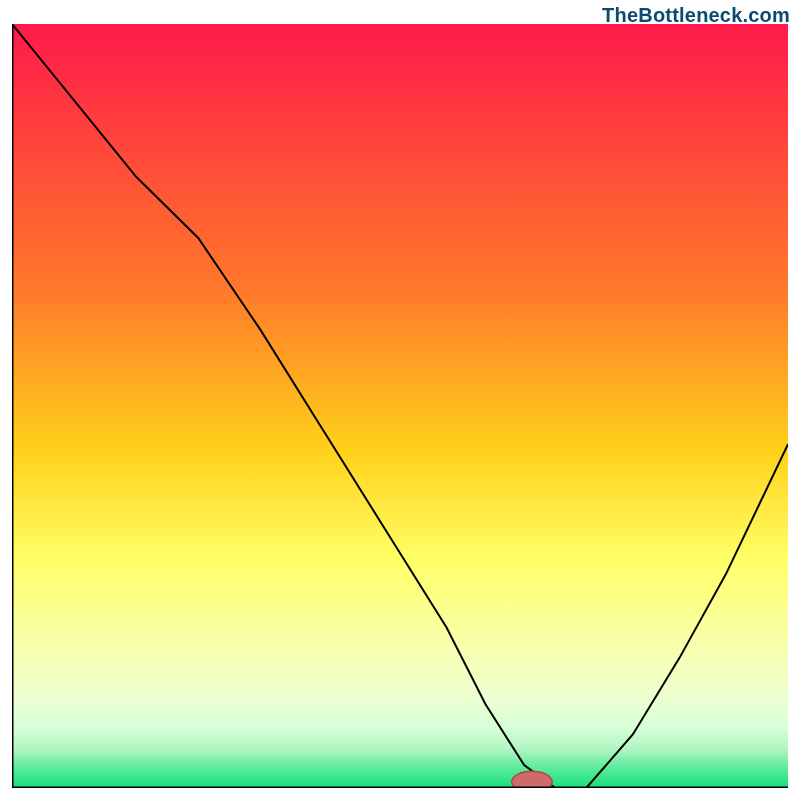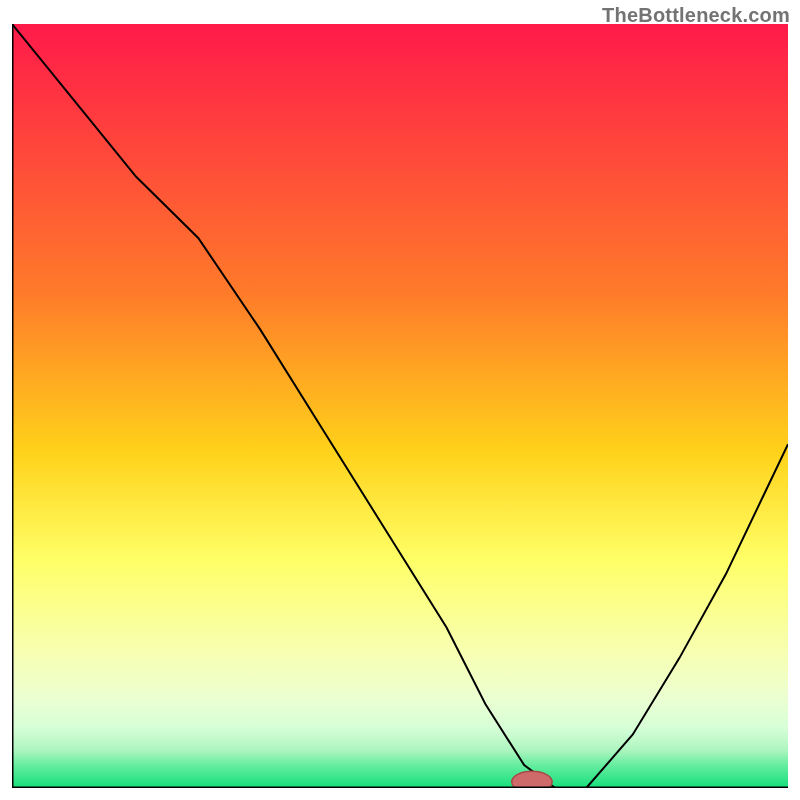--- a/index.html
+++ b/index.html
@@ -14,21 +14,21 @@
     position: relative;
     width: 800px;
     height: 800px;
   }
   .attribution {
     position: absolute;
     top: 4px;
     right: 10px;
     font-size: 20px;
     font-weight: 600;
-    color: #737373;
+    color: #0c4a6e;
     letter-spacing: 0.2px;
   }
   .plot {
     position: absolute;
     left: 12px;
     top: 24px;
     width: 776px;
     height: 764px;
   }
   svg {

